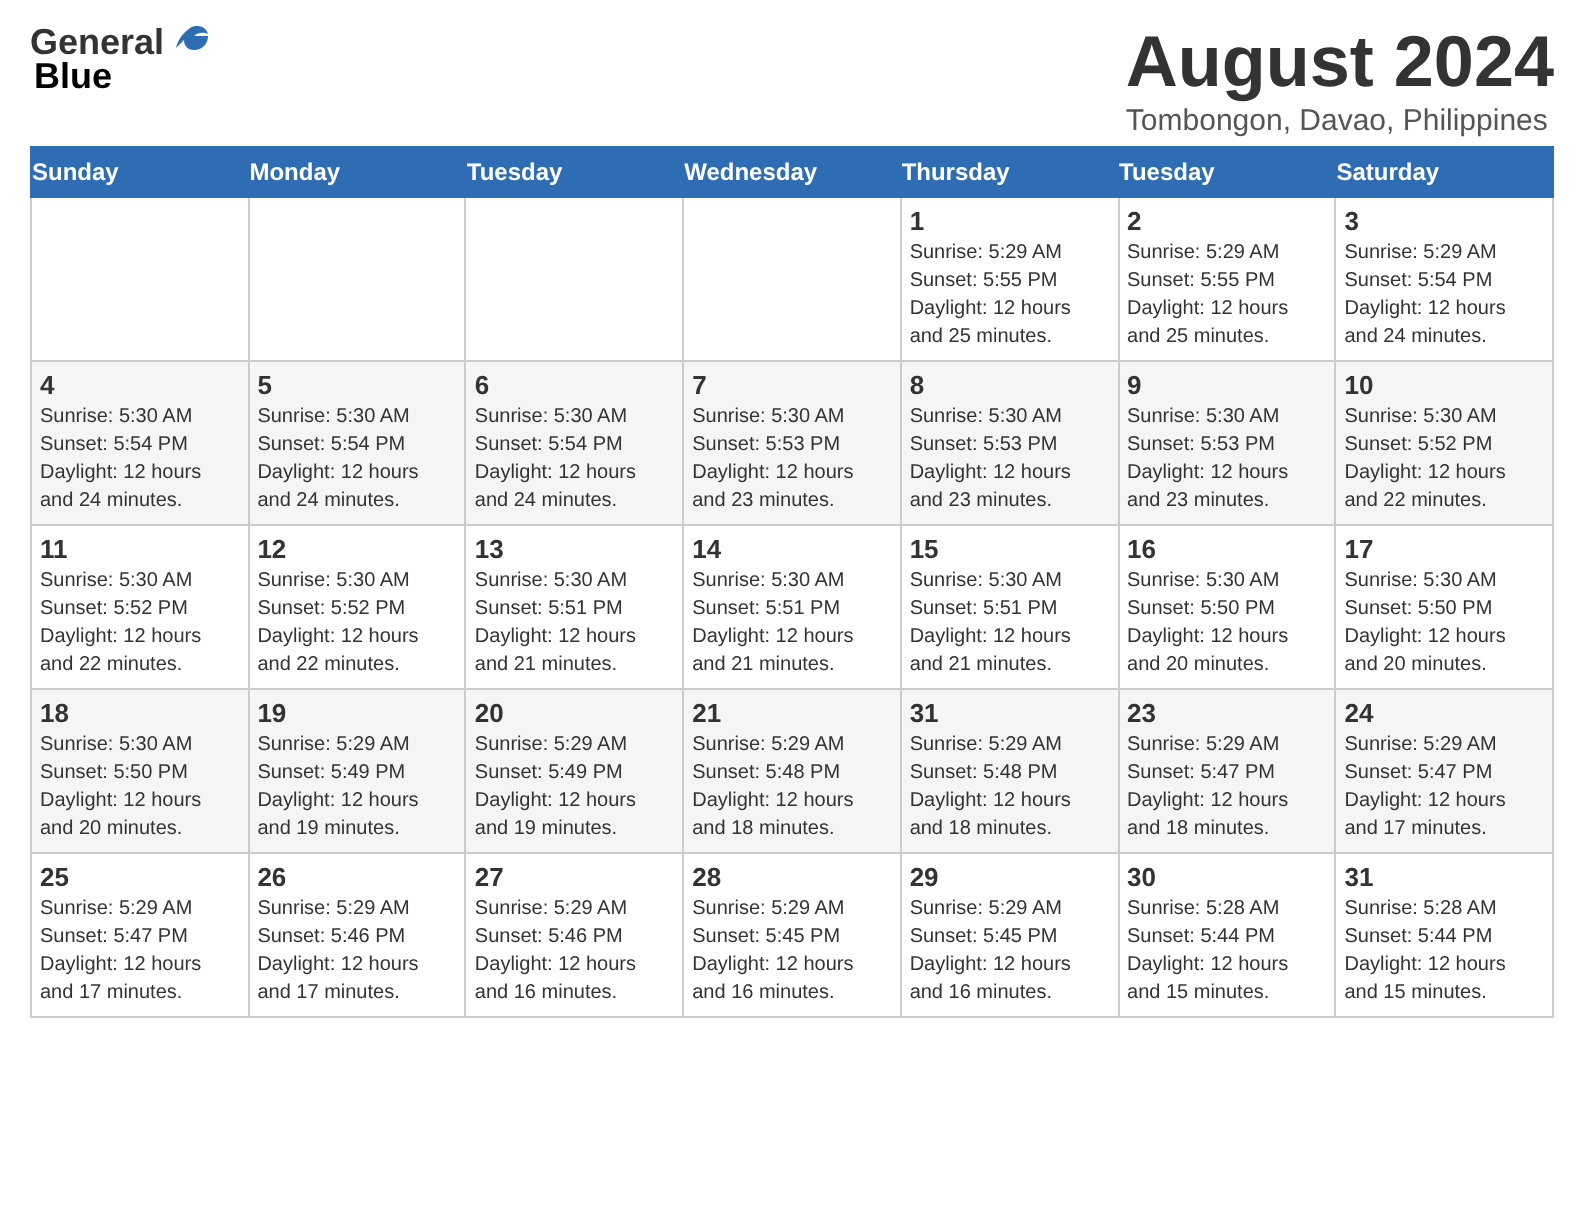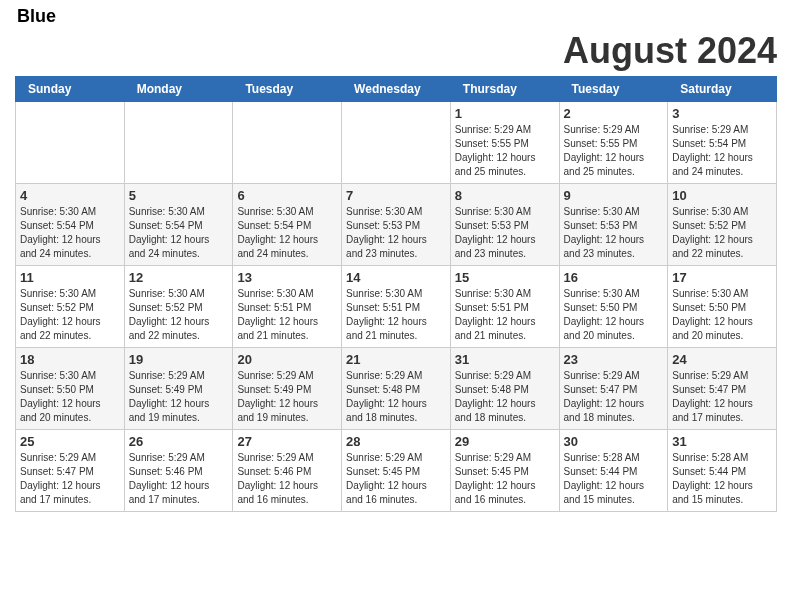--- a/index.html
+++ b/index.html
@@ -21,40 +21,39 @@
       flex-direction: column;
       align-items: flex-start;
     }
     .logo-row {
       display: flex;
       align-items: center;
       gap: 2px;
     }
     .title-area {
       text-align: left;
-      margin-top: 20px;
     }
     .cal-title {
       font-size: 36px;
       font-weight: bold;
       color: #333;
     }
     .cal-subtitle {
       font-size: 15px;
       color: #555;
     }
     table {
       width: 100%;
       border-collapse: collapse;
       font-size: 11px;
     }
     thead th {
       background-color: #2e6db4;
       color: #fff;
-      padding: 5px 12px;
+      padding: 5px 0;
       text-align: left;
       font-size: 12px;
       font-weight: bold;
       border: 1px solid #2e6db4;
     }
     tbody td {
       border: 1px solid #ccc;
       vertical-align: top;
       padding: 4px 4px;
       min-height: 70px;
@@ -83,24 +82,31 @@
     }
     .empty-cell {
       background-color: inherit;
     }
   </style>
 </head>
 <body>
 
 <div class="header">
   <div class="logo">
+    <div class="logo-row">
+      <span style="font-size:18px;font-weight:bold;color:#333;">General</span>
+      <svg width="22" height="22" viewBox="0 0 22 22">
+        <path d="M11 4 C14 2, 19 3, 20 7 C18 6, 15 6, 13 8 L20 8 C20 12, 17 15, 13 15 C10 15, 8 13, 8 10 L4 14 C5 10, 7 7, 11 4Z" fill="#2e6db4"></path>
+      </svg>
+    </div>
     <span style="font-size:18px;font-weight:bold;color:#000000;margin-top:-4px;margin-left:2px;">Blue</span>
   </div>
   <div class="title-area">
     <div class="cal-title">August 2024</div>
+    <div class="cal-subtitle">Tombongon, Davao, Philippines</div>
   </div>
 </div>
 
 <table>
   <thead>
     <tr>
     <th>Sunday</th>
         <th>Monday</th>
         <th>Tuesday</th>
         <th>Wednesday</th>

